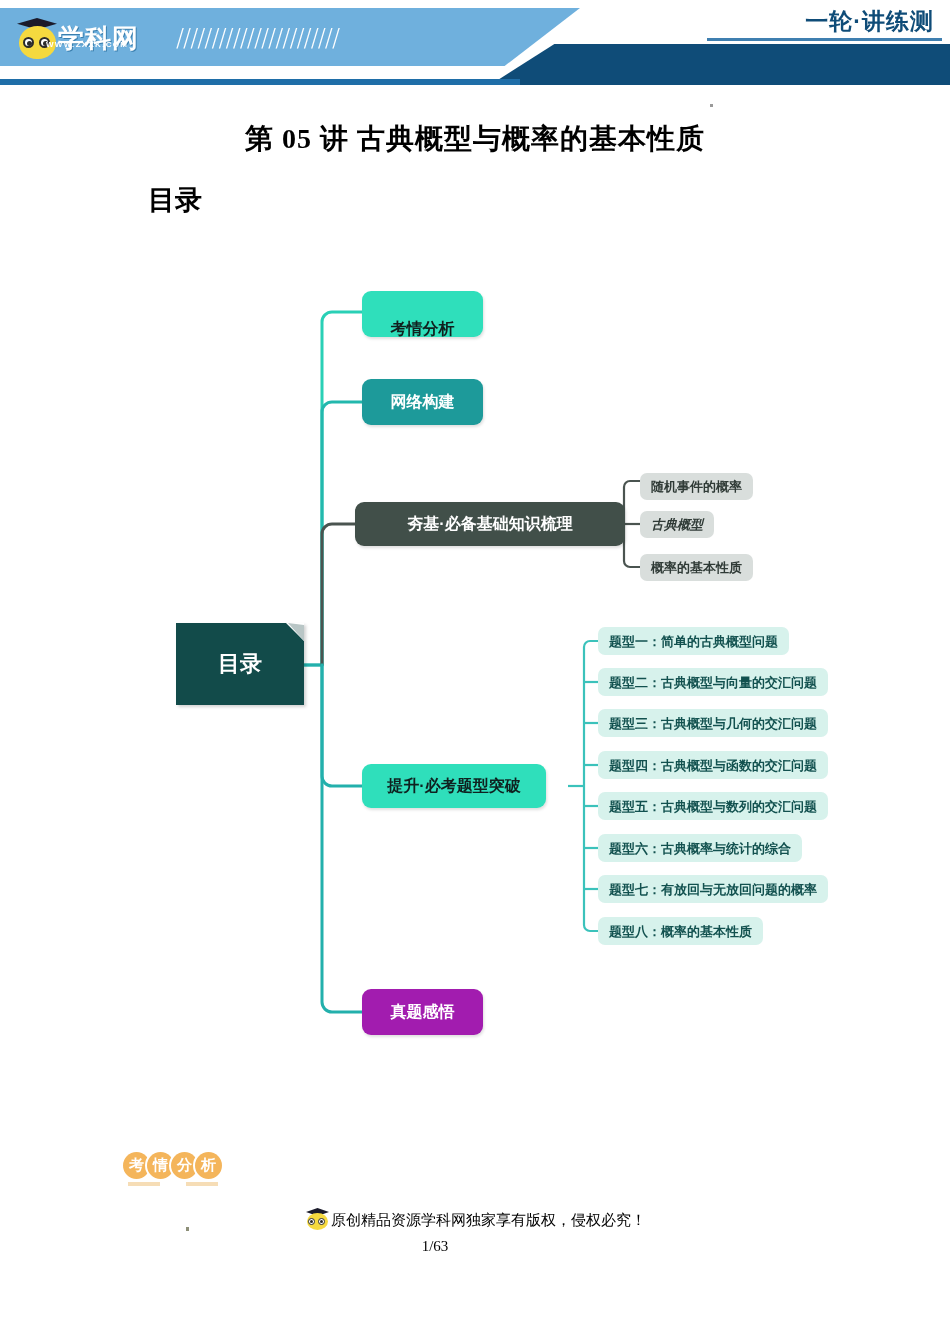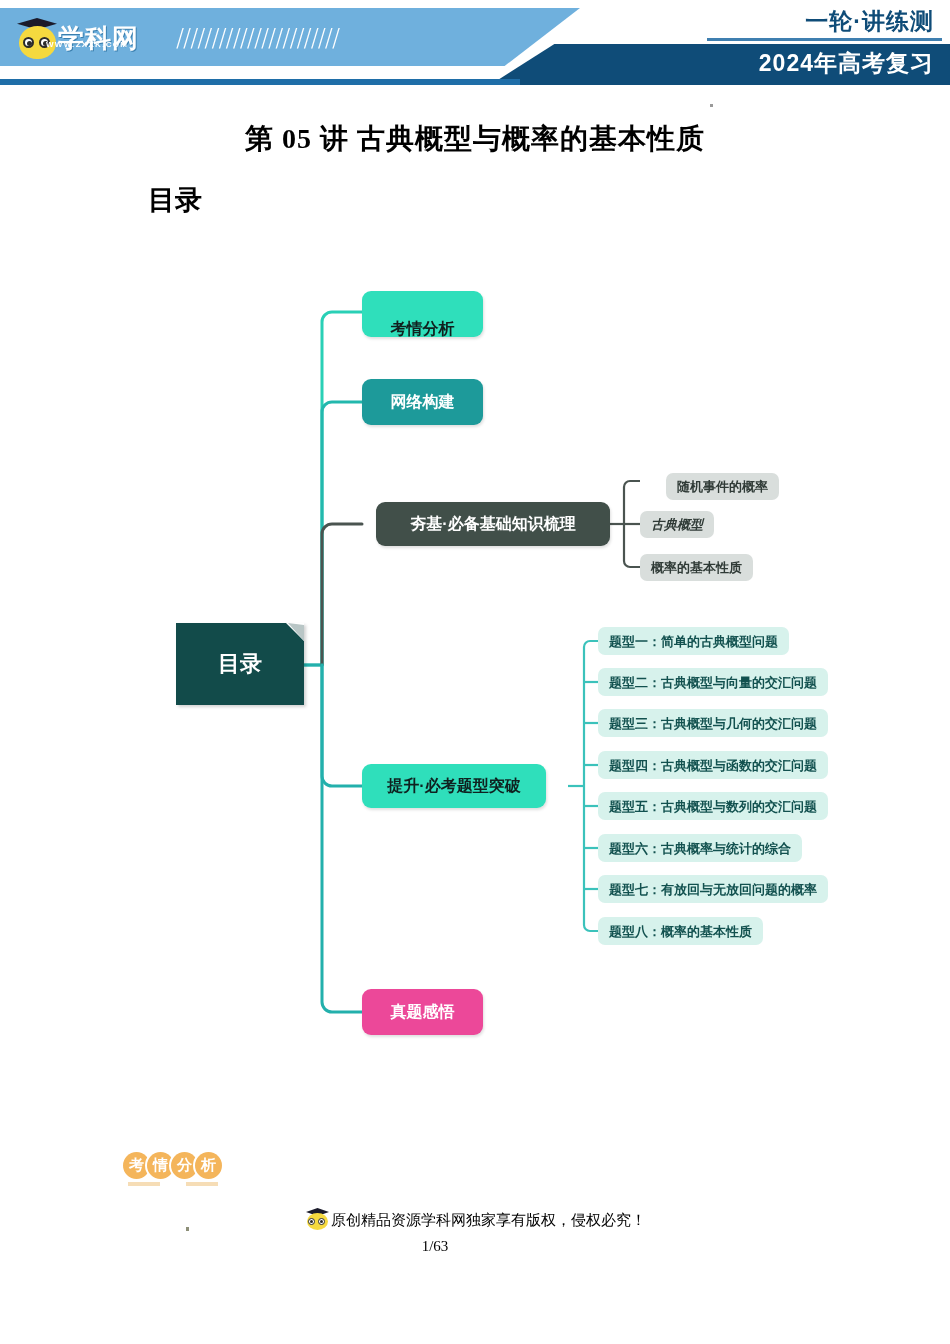--- a/index.html
+++ b/index.html
@@ -169,30 +169,30 @@
   }
   .n-kaoqing {
     left: 362px; top: 291px; width: 121px; height: 46px;
     background: #2fdfbb; color: #10201e; align-items: flex-end;
   }
   .n-wangluo {
     left: 362px; top: 379px; width: 121px; height: 46px;
     background: #1d9a9a; color: #ffffff;
   }
   .n-hangji {
-    left: 376px; top: 502px; width: 234px; height: 44px;
+    left: 355px; top: 502px; width: 270px; height: 44px;
     background: #414f49; color: #ffffff;
   }
   .n-tisheng {
     left: 362px; top: 764px; width: 184px; height: 44px;
     background: #2fdfbb; color: #0f2220;
   }
   .n-zhenti {
     left: 362px; top: 989px; width: 121px; height: 46px;
-    background: #ec4899; color: #ffffff;
+    background: #a21caf; color: #ffffff;
   }
 
   
   .node-l2g {
     border-radius: 7px;
     padding: 0 11px;
     font-size: 13px;
     background: #d9dedc;
     color: #2f3a36;
     height: 27px;
@@ -276,21 +276,20 @@
       <div class="logo-eye l"></div>
       <div class="logo-eye r"></div>
     </div>
     <div class="logo-text">学科网</div>
   </div>
   <div class="logo-url">WWW.ZXXK.COM</div>
   <div class="hdr-slashes">///////////////////////</div>
 
   <div class="hdr-line1">一轮·讲练测</div>
   <div class="hdr-rule"></div>
-  <div class="hdr-line2">2024年高考复习</div>
 </div>
 
 <div class="doc-title">第 05 讲  古典概型与概率的基本性质</div>
 <div class="toc-label">目录</div>
 <div class="tiny-dot"></div>
 
 <svg class="mindmap" viewBox="0 0 950 1344" width="950" height="1344">
 
   <path d="M304,665 H322" stroke="#23b0ac" stroke-width="3.4" fill="none"></path>
 
@@ -340,21 +339,21 @@
 </div>
 
 <div class="mm-node node-l1 n-tisheng">
   <span>提升·必考题型突破</span>
 </div>
 
 <div class="mm-node node-l1 n-zhenti">
   <span>真题感悟</span>
 </div>
 
-<div class="mm-node node-l2g" style="left:640px; top:473px;margin-left:26px;">
+<div class="mm-node node-l2g" style="left:640px; top:473px;">
   <span>随机事件的概率</span>
 </div>
 <div class="mm-node node-l2g" style="left:640px; top:511px;font-style:italic;">
   <span>古典概型</span>
 </div>
 <div class="mm-node node-l2g" style="left:640px; top:554px;">
   <span>概率的基本性质</span>
 </div>
 
 <div class="mm-node node-l2m" style="left:598px; top:627px;">

